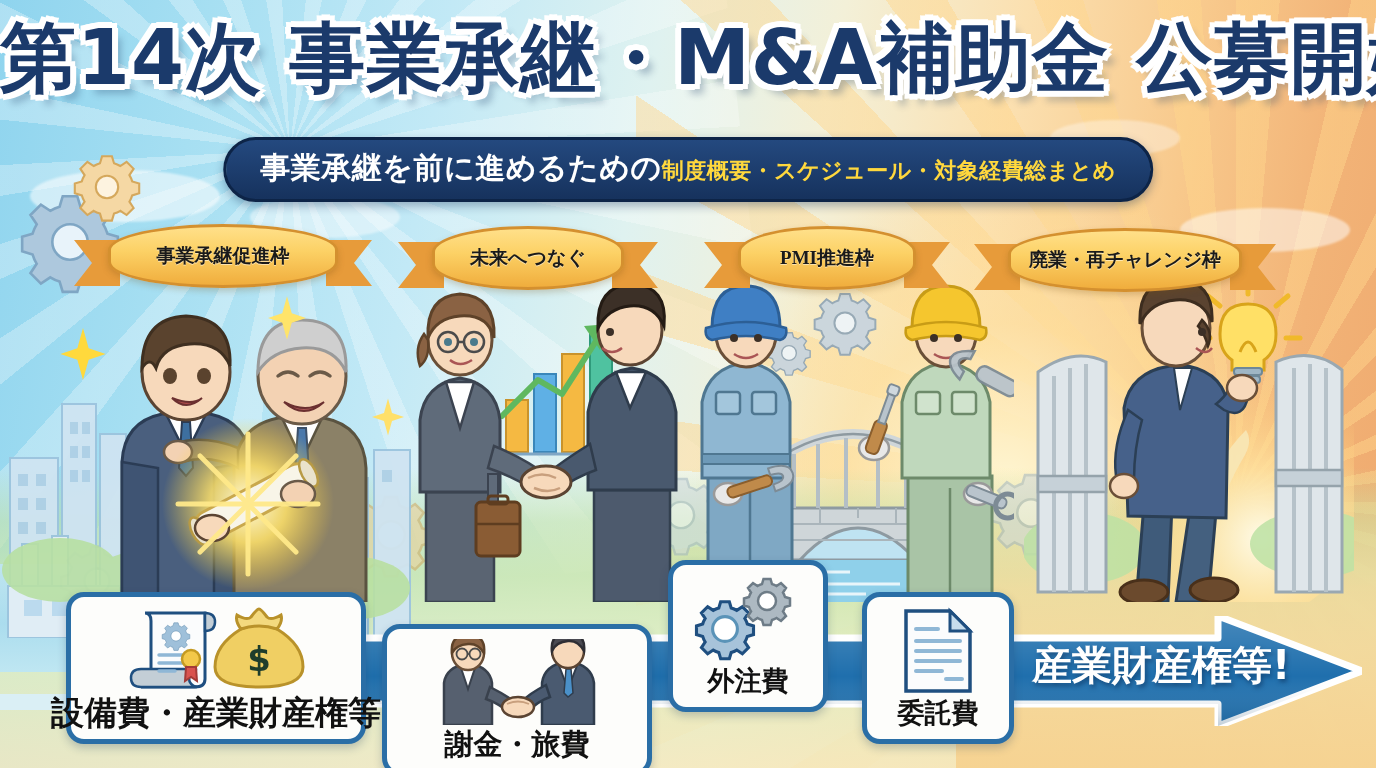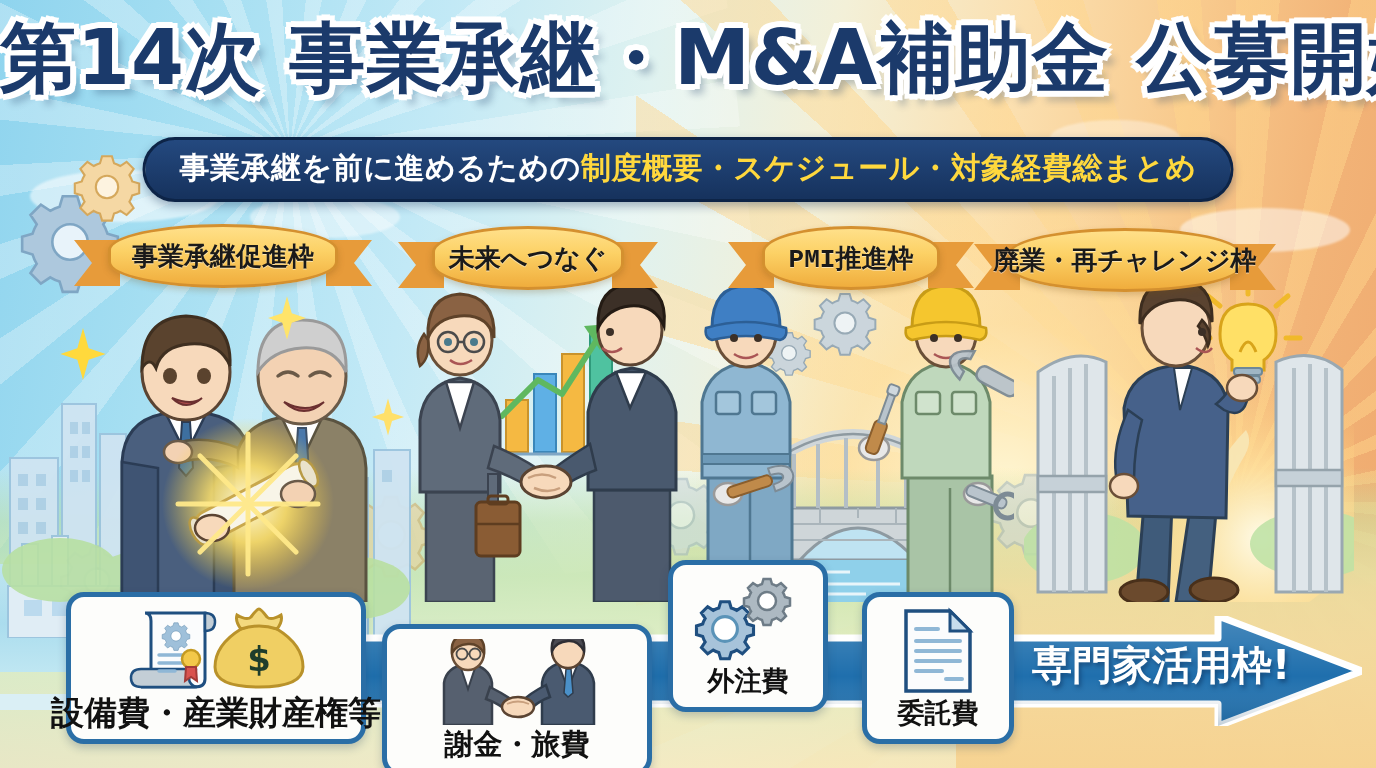--- a/index.html
+++ b/index.html
@@ -117,21 +117,21 @@
     padding:8px 34px 10px;
     box-shadow:0 4px 10px rgba(20,45,85,.35);
     white-space:nowrap;
   }
   .subtitle-pill .s1{
     font-family:"DejaVu Sans","Liberation Sans",sans-serif;
     font-size:30px; font-weight:bold; color:#ffffff; letter-spacing:.5px;
   }
   .subtitle-pill .s2{
     font-family:Liberation Sans, sans-serif;
-    font-size:30px; font-weight:bold; color:#ffd83d; letter-spacing:.5px;
+    font-size:22px; font-weight:bold; color:#ffd83d; letter-spacing:.5px;
   }
 
   
   .ribbon{
     position:absolute; z-index:35;
     height:64px;
   }
   .ribbon .tailL,.ribbon .tailR{
     position:absolute; top:16px; width:46px; height:46px;
     background:#e79b3a;
@@ -142,22 +142,22 @@
     position:relative;
     height:64px;
     background:linear-gradient(180deg,#ffe08a 0%,#fcd165 42%,#f0ad3d 100%);
     border:3px solid #d4902f;
     border-radius:50%/26px;
     display:flex; align-items:center; justify-content:center;
     padding:0 20px;
     box-shadow:0 3px 6px rgba(120,80,20,.25);
   }
   .ribbon .band span{
-    font-family:Liberation Mono, monospace;
-    font-size:26px; font-weight:bold; color:#1a1a1a;
+    font-family:Liberation Serif, serif;
+    font-size:19px; font-weight:bold; color:#1a1a1a;
     white-space:nowrap;
     text-shadow:0 1px 0 rgba(255,255,255,.5);
   }
 
   
   .panel{ position:absolute; z-index:20; }
 
   
   .skyline{ position:absolute; left:0; bottom:130px; width:420px; height:300px; z-index:10; opacity:.95; }
 
@@ -619,37 +619,37 @@
     <path d="M0 22 L1128 22 L1128 0 L1272 55 L1128 110 L1128 88 L0 88 Z" fill="#1f6fad" stroke="#ffffff" stroke-width="7" stroke-linejoin="round"></path>
     <path d="M0 22 L1128 22 L1128 0 L1272 55 L1128 110 L1128 88 L0 88 Z" fill="url(#agrad)"></path>
     <defs>
       <linearGradient id="agrad" x1="0" y1="0" x2="0" y2="1">
         <stop offset="0%" stop-color="#ffffff" stop-opacity=".18"></stop>
         <stop offset="55%" stop-color="#ffffff" stop-opacity="0"></stop>
         <stop offset="100%" stop-color="#0b3f68" stop-opacity=".25"></stop>
       </linearGradient>
     </defs>
   </svg>
-  <div class="arrow-label">専門家活用枠!</div>
+  <div class="arrow-label">産業財産権等!</div>
 
   <div class="ribbon" style="left:108px;top:224px;width:230px;">
     <div class="tailL"></div>
     <div class="tailR"></div>
     <div class="band">
       <span>事業承継促進枠</span>
     </div>
   </div>
   <div class="ribbon" style="left:432px;top:226px;width:192px;">
     <div class="tailL"></div>
     <div class="tailR"></div>
     <div class="band">
       <span>未来へつなぐ</span>
     </div>
   </div>
-  <div class="ribbon" style="left:762px;top:226px;width:178px;">
+  <div class="ribbon" style="left:738px;top:226px;width:178px;">
     <div class="tailL"></div>
     <div class="tailR"></div>
     <div class="band">
       <span>PMI推進枠</span>
     </div>
   </div>
   <div class="ribbon" style="left:1008px;top:228px;width:234px;">
     <div class="tailL"></div>
     <div class="tailR"></div>
     <div class="band">

